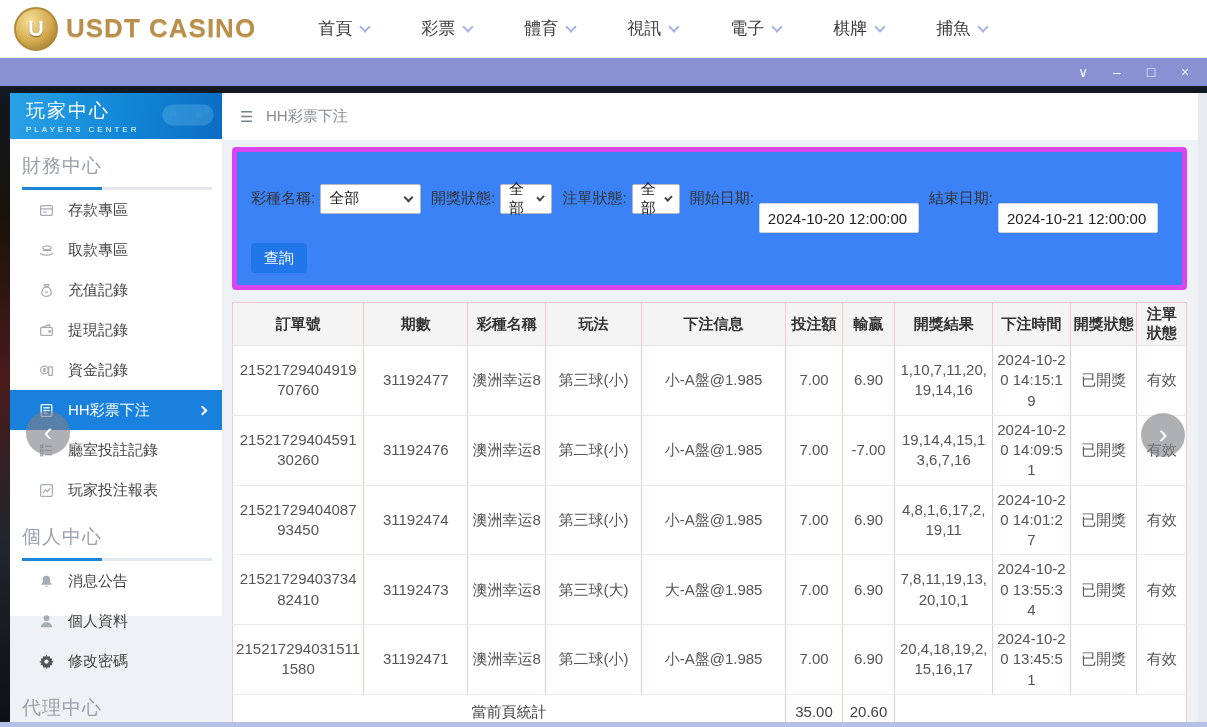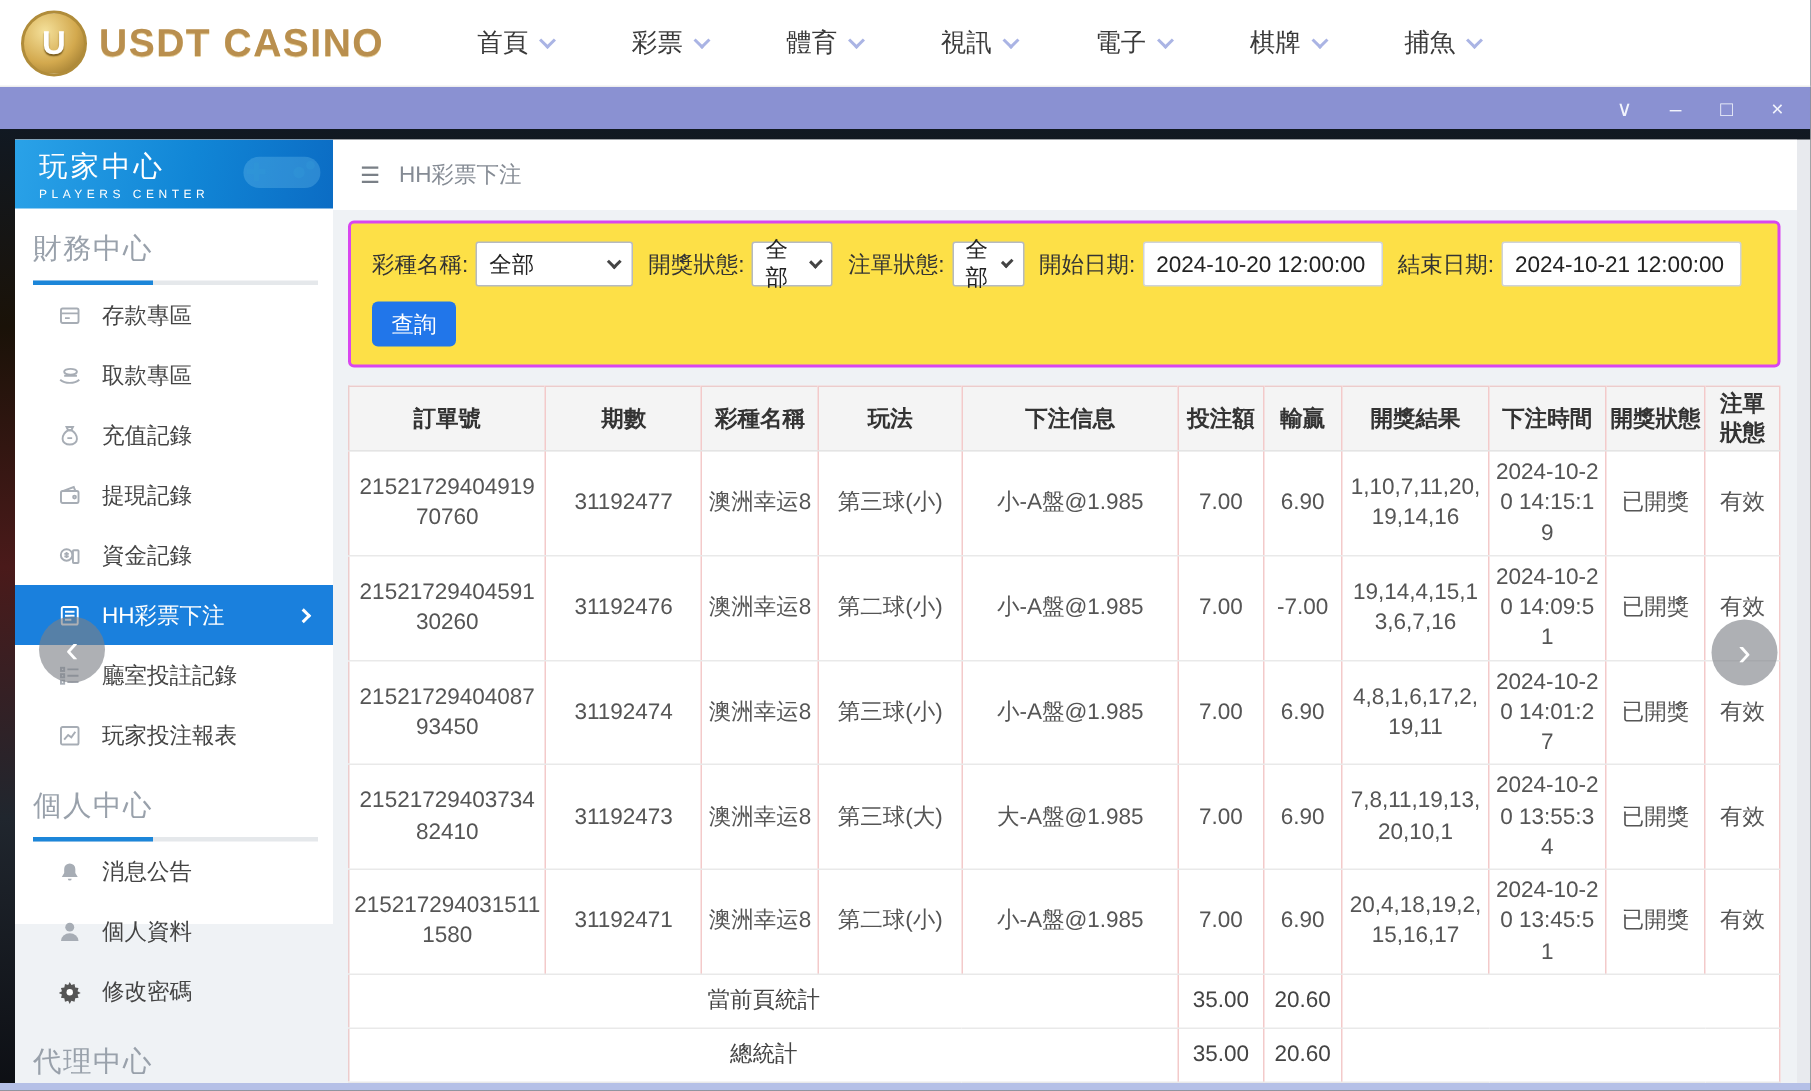--- a/index.html
+++ b/index.html
@@ -67,33 +67,33 @@
   .round-left { left:16px; top:318px; }
   .round-right { left:1131px; top:320px; }
 
   
   .main { position:absolute; left:212px; top:0; width:976px; height:629px; }
   .crumb { height:47px; background:#fff; display:flex; align-items:center; padding-left:18px;
     color:#858b94; font-size:15px; }
   .burger { width:16px; margin-right:10px; color:#7a8087; font-size:15px; cursor:pointer; }
   .content-pad { padding:7px 11px 0 10px; }
 
-  .filter-panel { background:#fde047; border:2px solid #d946ef; border-radius:4px;
+  .filter-panel { background:#3b82f6; border:5px solid #d946ef; border-radius:4px;
     padding:12px 14px 12px 14px; }
   .f-row { display:flex; align-items:center; flex-wrap:nowrap; }
   .f-row .lbl { font-size:15px; color:#333; margin-right:5px; white-space:nowrap; }
   .sel { height:30px; background:#fff; border:1px solid #b6bac0; border-radius:2px;
     display:flex; align-items:center; justify-content:space-between; padding:0 8px;
     font-size:15px; color:#222; margin-right:10px; cursor:pointer; }
   .sel .schev { width:7px; height:7px; border-right:2px solid #444; border-bottom:2px solid #444;
     transform:rotate(45deg); margin-left:8px; margin-bottom:3px; }
   .sel-lottery { width:148px; } .sel-draw { width:72px; } .sel-order { width:56px; }
   .date-input { width:160px; height:30px; border:1px solid #cfd3d8; border-radius:2px;
     font-size:15px; color:#222; padding:0 8px; margin-right:10px;
-    font-family:"Liberation Sans","DejaVu Sans",sans-serif; }
+    font-family:"Liberation Sans","DejaVu Sans",sans-serif;margin-top:39px; }
   .btn-search { margin-top:10px; width:56px; height:30px; background:#2176ea; color:#fff;
     border:none; border-radius:4px; font-size:15px; cursor:pointer;
     font-family:"Liberation Sans","DejaVu Sans",sans-serif; }
 
   
   .table-wrap { margin-top:12px; }
   table { width:100%; border-collapse:collapse; table-layout:fixed; background:#fff;
     border:1px solid #eccccc; }
   th { background:#f4f4f4; height:40px; font-size:15px; color:#333; font-weight:bold;
     border-right:1px solid #f3caca; border-bottom:1px solid #e4e4e4; padding:2px 2px; }

